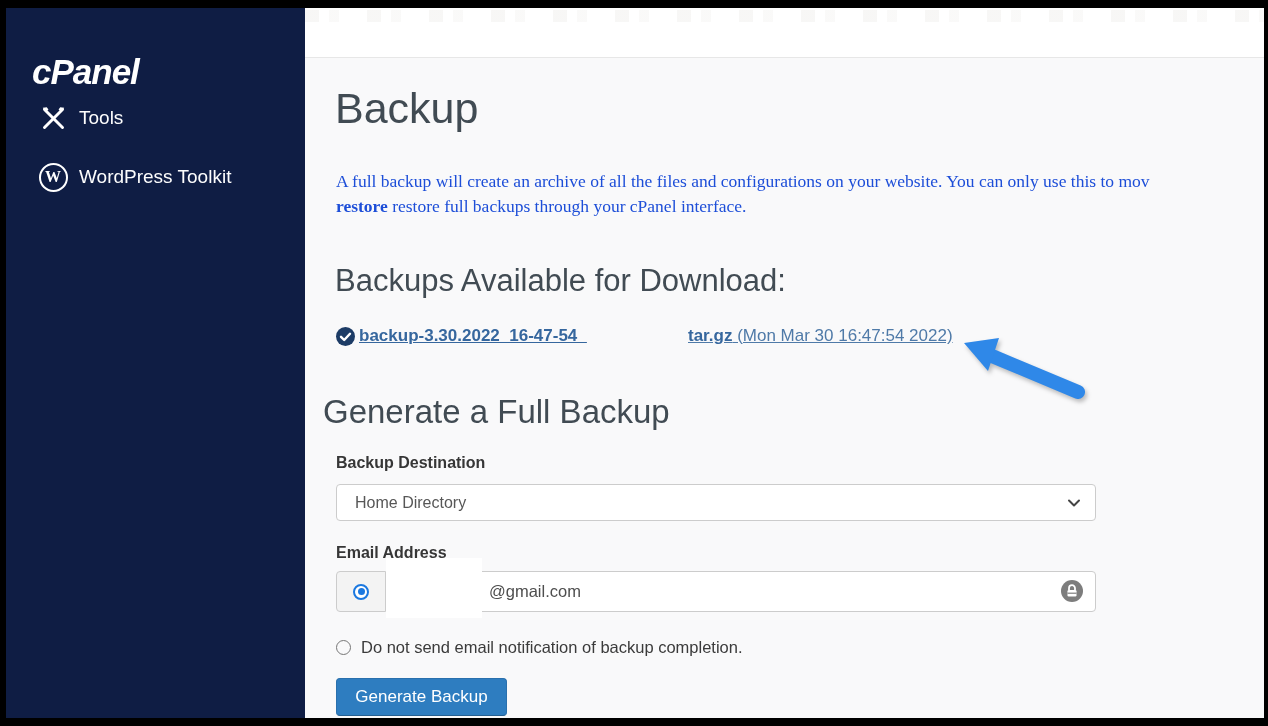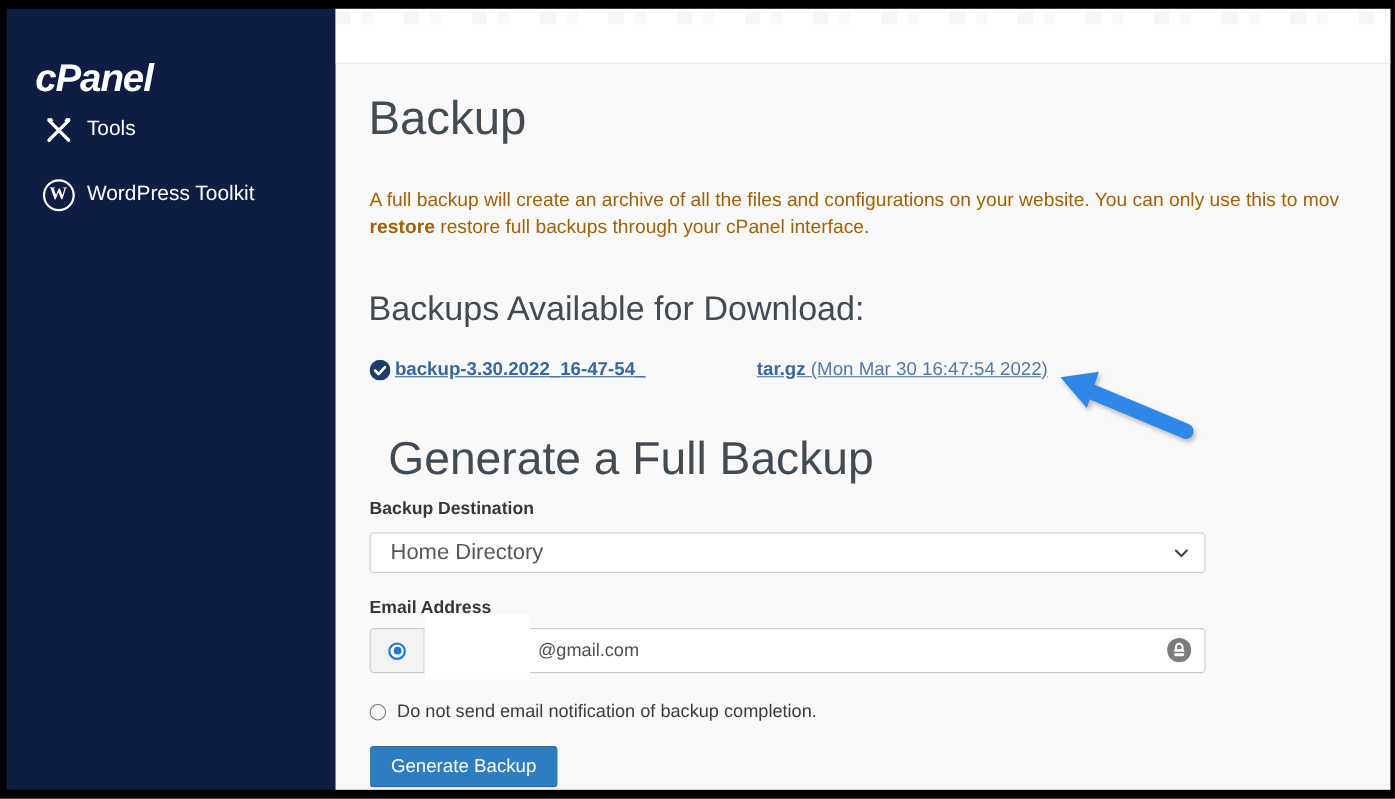--- a/index.html
+++ b/index.html
@@ -19,43 +19,43 @@
   .wp-circle { width:29px; height:29px; border:2px solid #fff; border-radius:50%; display:flex; align-items:center; justify-content:center; color:#fff; font-weight:bold; font-size:16px; font-family:"Liberation Serif", serif; }
 
   
   .main { position:absolute; left:305px; top:8px; width:959px; height:710px; background:#f9f9fa; overflow:hidden; }
   .topbar { position:absolute; left:0; top:0; width:959px; height:50px; background:#fff; border-bottom:1px solid #e7e7e7; }
   .topbar-smudge { position:absolute; left:0; top:2px; width:959px; height:12px; opacity:0.55;
     background:repeating-linear-gradient(90deg, rgba(120,110,90,0.10) 0 14px, transparent 14px 24px, rgba(120,110,90,0.07) 24px 34px, transparent 34px 62px); }
 
   .page-title { position:absolute; left:30px; top:76px; font-size:43px; font-weight:300; color:#414b53; }
 
-  .intro { position:absolute; left:31px; top:161px; font-size:17.5px; color:#a16207; line-height:24.5px; white-space:nowrap; }
+  .intro { position:absolute; left:31px; top:161px; font-size:17.5px; color:#1d4ed8; line-height:24.5px; white-space:nowrap;font-family:Liberation Serif, serif; }
   .intro b { font-weight:bold; }
 
   .section-heading { position:absolute; font-weight:300; color:#414b53; white-space:nowrap; }
   .h-backups { left:30px; top:255px; font-size:31px;text-align:right; }
-  .h-generate { left:48px; top:385px; font-size:42px;text-align:right; }
+  .h-generate { left:18px; top:385px; font-size:33px;text-align:right; }
 
   .backup-link-row { position:absolute; left:0; top:318px; width:959px; height:24px; }
   .check-icon { position:absolute; left:31px; top:1px; width:19px; height:19px; }
   .backup-link-row a { text-decoration:underline; cursor:pointer; }
   .link-name { position:absolute; left:54px; top:0; font-size:17px; font-weight:bold; color:#36679e; }
   .link-file { position:absolute; left:383px; top:0; font-size:17px; color:#4f7aa8; }
   .link-file .fname { font-weight:bold; color:#36679e; }
 
   .arrow-annot { position:absolute; left:633px; top:326px; width:165px; height:72px; pointer-events:none;
     filter: drop-shadow(2px 3px 2px rgba(0,0,0,0.25)); }
 
   .field-label { position:absolute; left:31px; font-size:16px; font-weight:bold; color:#363636; }
   .lab-dest { top:446px; }
   .lab-email { top:536px; }
 
   .select-box { position:absolute; left:31px; top:476px; width:760px; height:37px; background:#fff; border:1px solid #ccc; border-radius:4px; display:flex; align-items:center; cursor:pointer; }
-  .select-box .sel-text { margin-left:18px; font-size:20px; color:#575757; }
+  .select-box .sel-text { margin-left:18px; font-size:16px; color:#575757; }
   .select-box .chev { position:absolute; right:14px; top:11px; }
 
   .email-group { position:absolute; left:31px; top:563px; height:41px; }
   .radio-addon { position:absolute; left:0; top:0; width:50px; height:41px; background:#f3f3f3; border:1px solid #ccc; border-radius:4px 0 0 4px; display:flex; align-items:center; justify-content:center; cursor:pointer; }
   .radio-on { width:16px; height:16px; border:2px solid #1b78e0; border-radius:50%; background:#fff; position:relative; }
   .radio-on::after { content:""; position:absolute; left:2.5px; top:2.5px; width:7px; height:7px; border-radius:50%; background:#1b78e0; }
   .email-input { position:absolute; left:50px; top:0; width:710px; height:41px; background:#fff; border:1px solid #ccc; border-radius:0 4px 4px 0; font-size:16.5px; color:#4e4e4e; padding-left:102px; font-family:"Liberation Sans", sans-serif; }
   .redaction { position:absolute; left:50px; top:-13px; width:96px; height:60px; background:#fff; }
   .lock-badge { position:absolute; left:725px; top:9px; width:22px; height:22px; }
 

